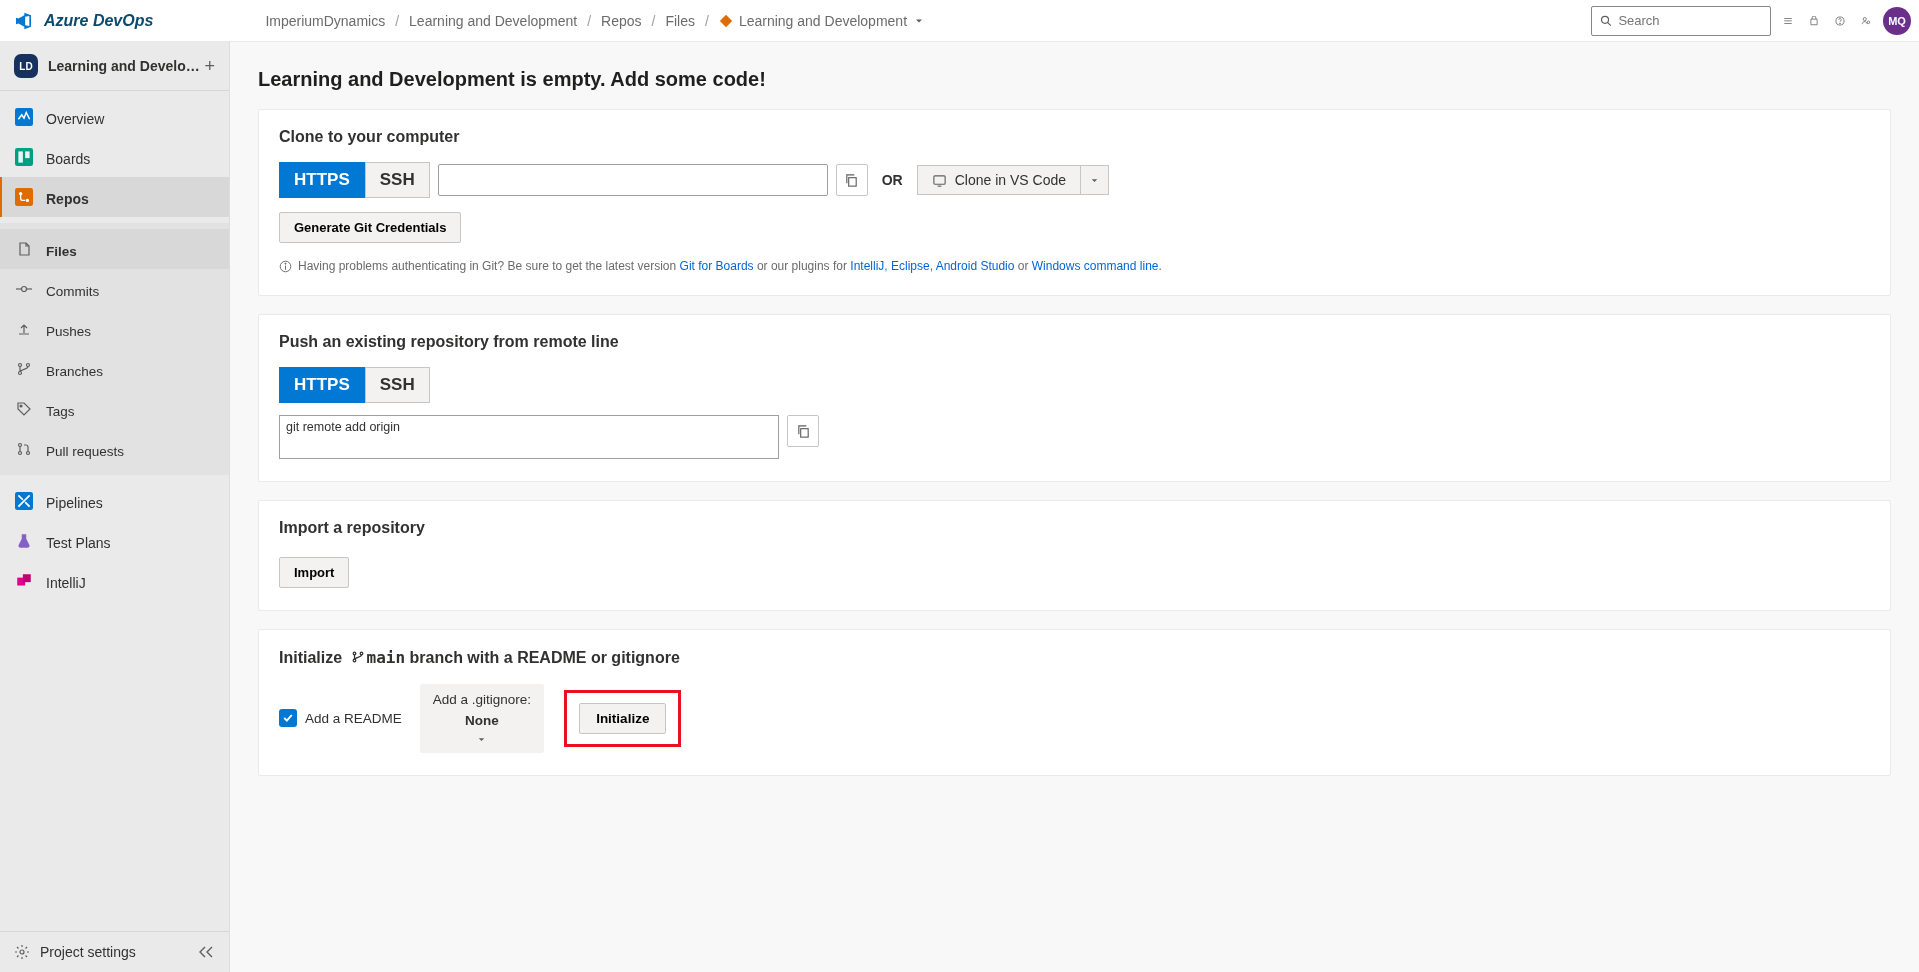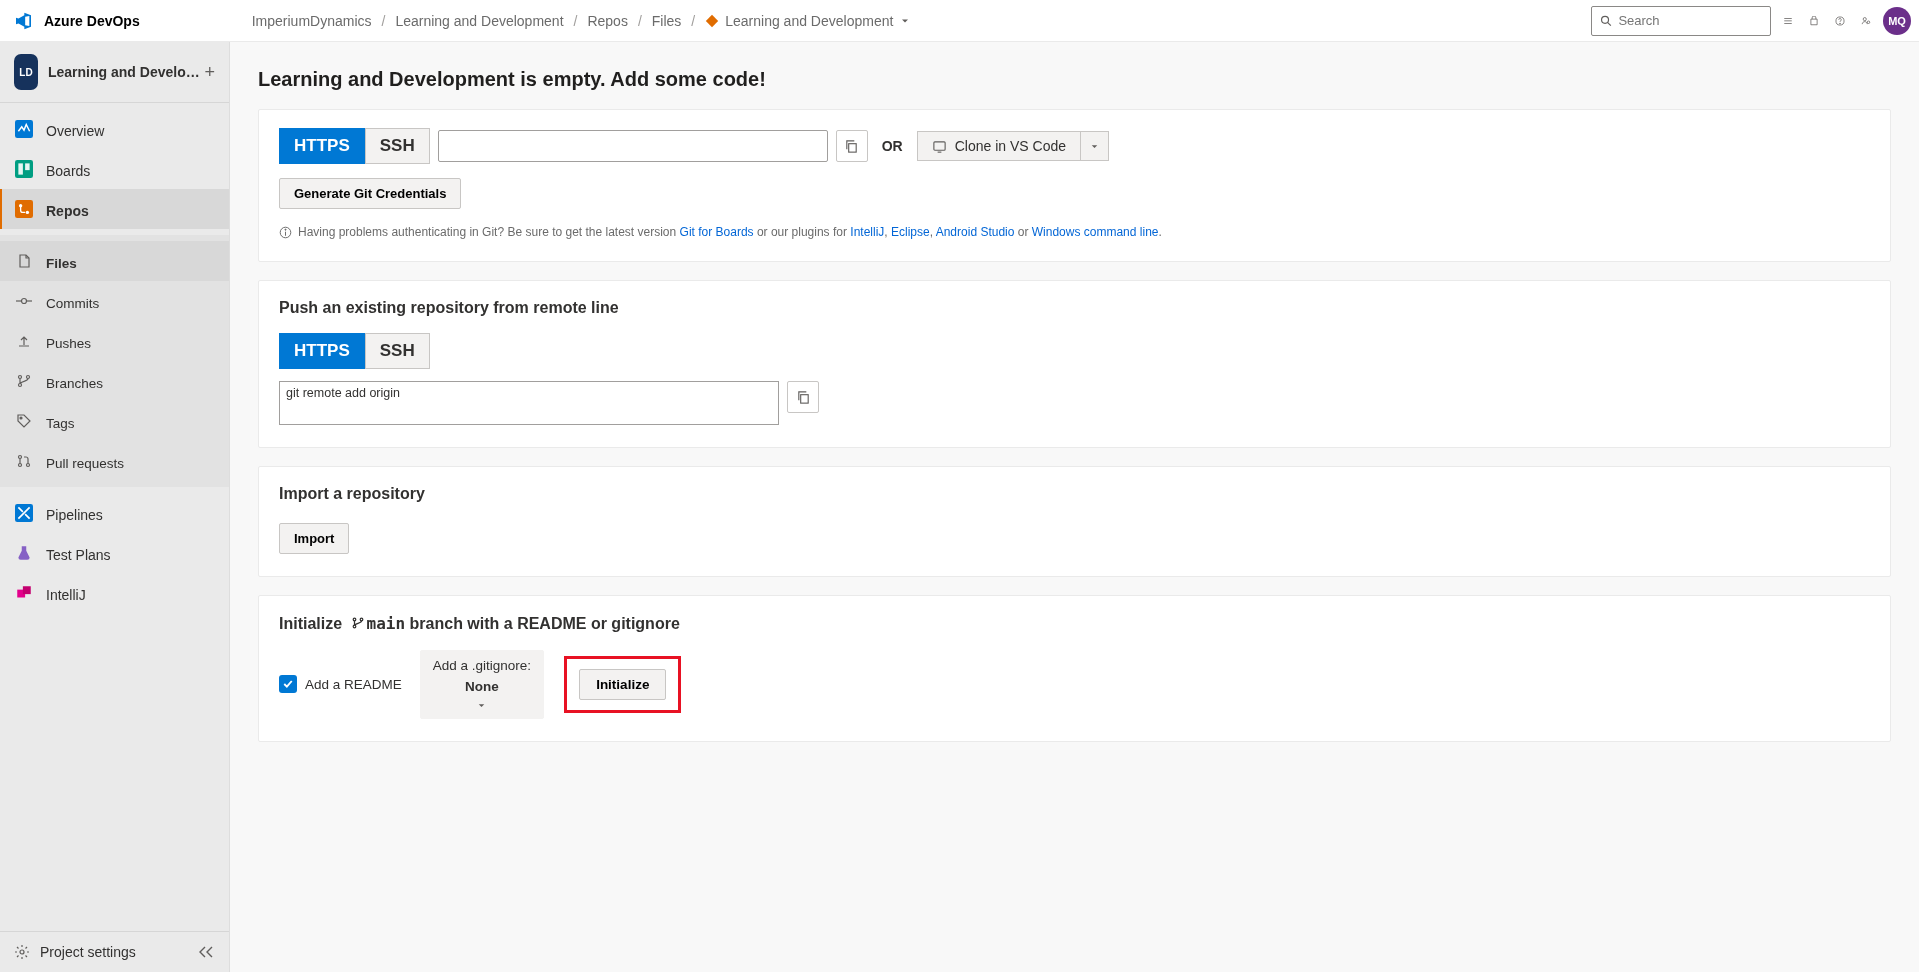--- a/index.html
+++ b/index.html
@@ -2,39 +2,39 @@
 <html><head>
 <meta charset="utf-8">
 <style>
 * { box-sizing: border-box; margin: 0; padding: 0; }
 body { font-family: "Segoe UI", -apple-system, sans-serif; font-size: 14px; color: #323130; background: #fff; overflow-x: hidden; }
 
 
 .top-header { height: 42px; display: flex; align-items: center; padding: 0 8px; border-bottom: 1px solid #eaeaea; }
 .logo-area { display: flex; align-items: center; padding: 0 8px; }
 .logo-icon { width: 20px; height: 20px; margin-right: 8px; }
-.logo-text { color: #000000; font-weight: 600; font-size: 14px; }
+.logo-text { color: #0c4a6e; font-weight: 600; font-size: 16px; font-style: italic; }
 .breadcrumb { display: flex; align-items: center; margin-left: 100px; color: #6b6b6b; font-size: 14px; }
 .breadcrumb-item { padding: 0 4px; cursor: pointer; }
 .breadcrumb-sep { padding: 0 6px; color: #a19f9d; }
 .repo-badge { display: inline-flex; align-items: center; gap: 6px; }
 .repo-diamond { width: 14px; height: 14px; }
 .top-right { margin-left: auto; display: flex; align-items: center; gap: 8px; }
 .search-box { display: flex; align-items: center; border: 1px solid #8a8886; border-radius: 2px; padding: 4px 8px; width: 180px; height: 30px; }
 .search-box input { border: none; outline: none; font-size: 13px; width: 100%; margin-left: 6px; }
 .hdr-icon { width: 18px; height: 18px; color: #605e5c; cursor: pointer; padding: 4px; }
 .avatar { width: 28px; height: 28px; border-radius: 50%; background: #6b2f8a; color: #fff; display: flex; align-items: center; justify-content: center; font-size: 11px; font-weight: 600; }
 
 
 .layout { display: flex; height: calc(100vh - 42px); }
 
 
 .sidebar { width: 230px; background: #eaeaea; display: flex; flex-direction: column; border-right: 1px solid #ddd; }
 .project-head { display: flex; align-items: center; padding: 12px 14px; border-bottom: 1px solid #d6d6d6; }
-.proj-tile { width: 24px; height: 36px; background: #16325c; color: #fff; border-radius: 7px; display:flex; align-items:center; justify-content:center; font-size: 10px; font-weight:600; margin-right: 10px;}
+.proj-tile { width: 24px; height: 24px; background: #16325c; color: #fff; border-radius: 7px; display:flex; align-items:center; justify-content:center; font-size: 10px; font-weight:600; margin-right: 10px;}
 .proj-name { font-weight: 600; font-size: 14px; white-space: nowrap; overflow: hidden; text-overflow: ellipsis; flex:1;}
 .proj-add { color:#605e5c; font-size:18px; cursor:pointer; }
 
 .nav { list-style: none; padding: 6px 0; }
 .nav-item { display: flex; align-items: flex-end; padding: 10px 14px; cursor: pointer; font-size: 14px; color:#323130; }
 .nav-item .nav-icn { width: 20px; height: 20px; margin-right: 12px; display:flex; align-items:center; justify-content:center;}
 .nav-item.sub { padding-left: 14px; font-size: 13.5px; }
 .nav-item.sub.selected { background: #d8d8d8; font-weight:600; }
 .nav-item.top.repos-active { background:#d8d8d8; font-weight:600; border-left:2px solid #e06c00; padding-left:12px;}
 .nav-sub-list { background: #e2e2e2; }
@@ -276,20 +276,21 @@
       <svg class="collapse" width="18" height="14" viewBox="0 0 18 14" fill="none" stroke="#605e5c" stroke-width="1.4">
           <path d="M8 2L3 7l5 5M15 2l-5 5 5 5"></path>
         </svg>
     </div>
   </div>
 
   <div class="main">
     <div class="page-title">Learning and Development is empty. Add some code!</div>
 
     <div class="card">
+      <h3>Clone to your computer</h3>
       <div class="clone-row">
         <div class="tab-btns">
           <div class="tab-btn active">HTTPS</div>
           <div class="tab-btn">SSH</div>
         </div>
         <input class="clone-url" readonly="" style="">
         <div class="icon-btn">
           <svg width="15" height="15" viewBox="0 0 16 16" fill="none" stroke="#605e5c" stroke-width="1.2">
               <rect x="5" y="5" width="8" height="9"></rect>
               <path d="M3 11V2h8"></path>

